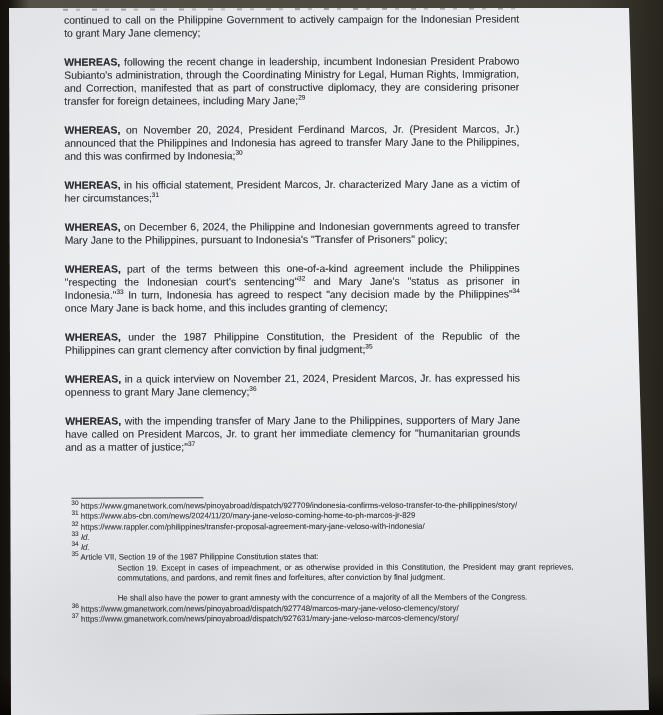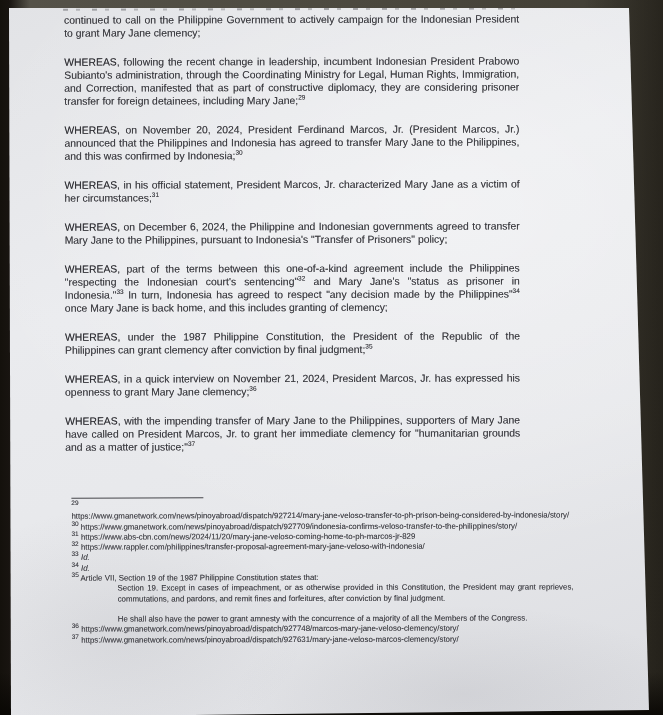--- a/index.html
+++ b/index.html
@@ -32,21 +32,21 @@
     background:repeating-linear-gradient(90deg,
       rgba(55,55,60,0.7) 0 5px, transparent 5px 13px,
       rgba(55,55,60,0.5) 13px 17px, transparent 17px 29px);
   }
   #paragraphs{
     position:absolute;left:65px;top:5px;width:455px;
     font-size:10.4px;line-height:13px;text-align:justify;
     color:#3b3b40;text-shadow:0 0 0.45px rgba(59,59,64,0.55);
   }
   .p{margin:0 0 16px 0;}
-  .p b{font-weight:normal;color:#2d2d32;}
+  .p b{font-weight:bold;color:#2d2d32;}
   sup{font-size:6.5px;line-height:0;vertical-align:super;letter-spacing:0;}
   #footnotes{
     position:absolute;left:71px;top:489px;width:502px;
     font-size:7.9px;line-height:10.3px;color:#3f3f45;
     text-shadow:0 0 0.4px rgba(63,63,69,0.5);
   }
   .fn-sep{width:132px;border-top:1px solid #46464b;margin-bottom:3px;}
   .fn{margin:0;}
   .url{word-break:break-all;}
   .fn-italic{font-style:italic;}
@@ -68,24 +68,20 @@
         <div class="p"><b>WHEREAS,</b> in his official statement, President Marcos, Jr. characterized Mary Jane as a victim of her circumstances;<sup>31</sup></div>
         <div class="p"><b>WHEREAS,</b> on December 6, 2024, the Philippine and Indonesian governments agreed to transfer Mary Jane to the Philippines, pursuant to Indonesia's "Transfer of Prisoners" policy;</div>
         <div class="p"><b>WHEREAS,</b> part of the terms between this one-of-a-kind agreement include the Philippines "respecting the Indonesian court's sentencing"<sup>32</sup> and Mary Jane's "status as prisoner in Indonesia."<sup>33</sup>  In turn, Indonesia has agreed to respect "any decision made by the Philippines"<sup>34</sup> once Mary Jane is back home, and this includes granting of clemency;</div>
         <div class="p"><b>WHEREAS,</b> under the 1987 Philippine Constitution, the President of the Republic of the Philippines can grant clemency after conviction by final judgment;<sup>35</sup></div>
         <div class="p"><b>WHEREAS,</b> in a quick interview on November 21, 2024, President Marcos, Jr. has expressed his openness to grant Mary Jane clemency;<sup>36</sup></div>
         <div class="p"><b>WHEREAS,</b> with the impending transfer of Mary Jane to the Philippines, supporters of Mary Jane have called on President Marcos, Jr. to grant her immediate clemency for "humanitarian grounds and as a matter of justice;"<sup>37</sup></div>
       </div>
     <div id="footnotes">
       <div class="fn-sep"></div>
       <div id="footnotes-list">
-          <div class="fn">
-            <div><sup>29</sup></div>
-            <div class="url">https://www.gmanetwork.com/news/pinoyabroad/dispatch/927214/mary-jane-veloso-transfer-to-ph-prison-being-considered-by-indonesia/story/</div>
-          </div>
           <div class="fn"><sup>30</sup><span class="url"> https://www.gmanetwork.com/news/pinoyabroad/dispatch/927709/indonesia-confirms-veloso-transfer-to-the-philippines/story/</span></div>
           <div class="fn"><sup>31</sup><span class="url"> https://www.abs-cbn.com/news/2024/11/20/mary-jane-veloso-coming-home-to-ph-marcos-jr-829</span></div>
           <div class="fn"><sup>32</sup><span class="url"> https://www.rappler.com/philippines/transfer-proposal-agreement-mary-jane-veloso-with-indonesia/</span></div>
           <div class="fn"><sup>33</sup><span class=" fn-italic"> Id.</span></div>
           <div class="fn"><sup>34</sup><span class=" fn-italic"> Id.</span></div>
           <div class="fn"><sup>35</sup><span class=""> Article VII, Section 19 of the 1987 Philippine Constitution states that:</span><div class="fn-indent">Section 19. Except in cases of impeachment, or as otherwise provided in this Constitution, the President may grant reprieves, commutations, and pardons, and remit fines and forfeitures, after conviction by final judgment.</div><div class="fn-indent fn-space">He shall also have the power to grant amnesty with the concurrence of a majority of all the Members of the Congress.</div></div>
           <div class="fn"><sup>36</sup><span class="url"> https://www.gmanetwork.com/news/pinoyabroad/dispatch/927748/marcos-mary-jane-veloso-clemency/story/</span></div>
           <div class="fn"><sup>37</sup><span class="url"> https://www.gmanetwork.com/news/pinoyabroad/dispatch/927631/mary-jane-veloso-marcos-clemency/story/</span></div>
         </div>
     </div>

